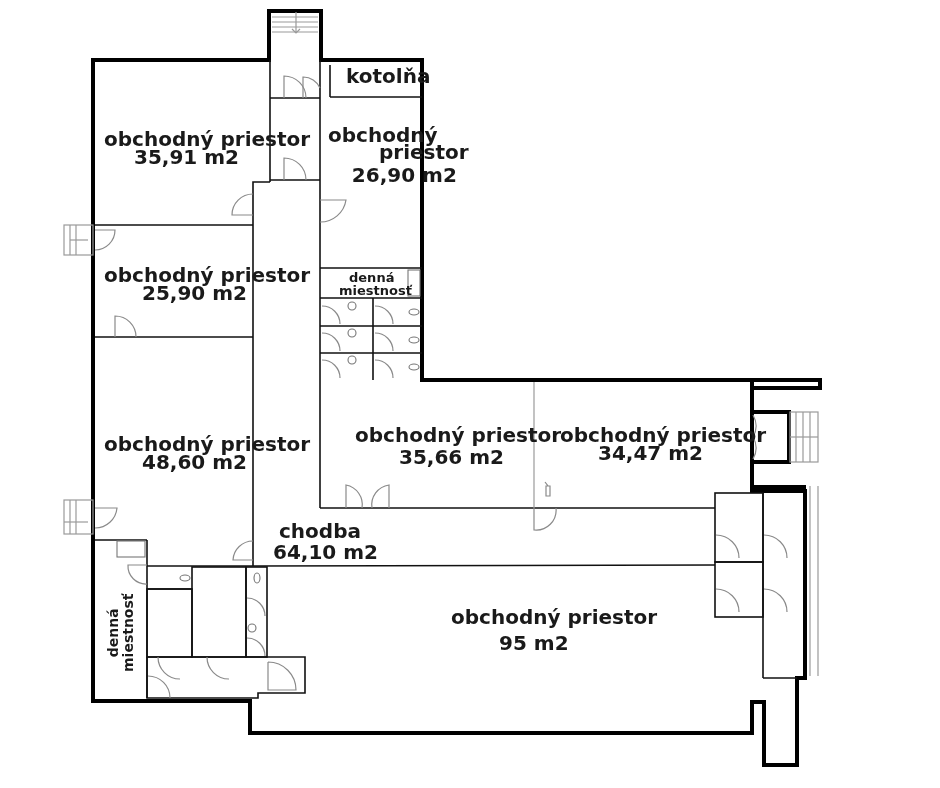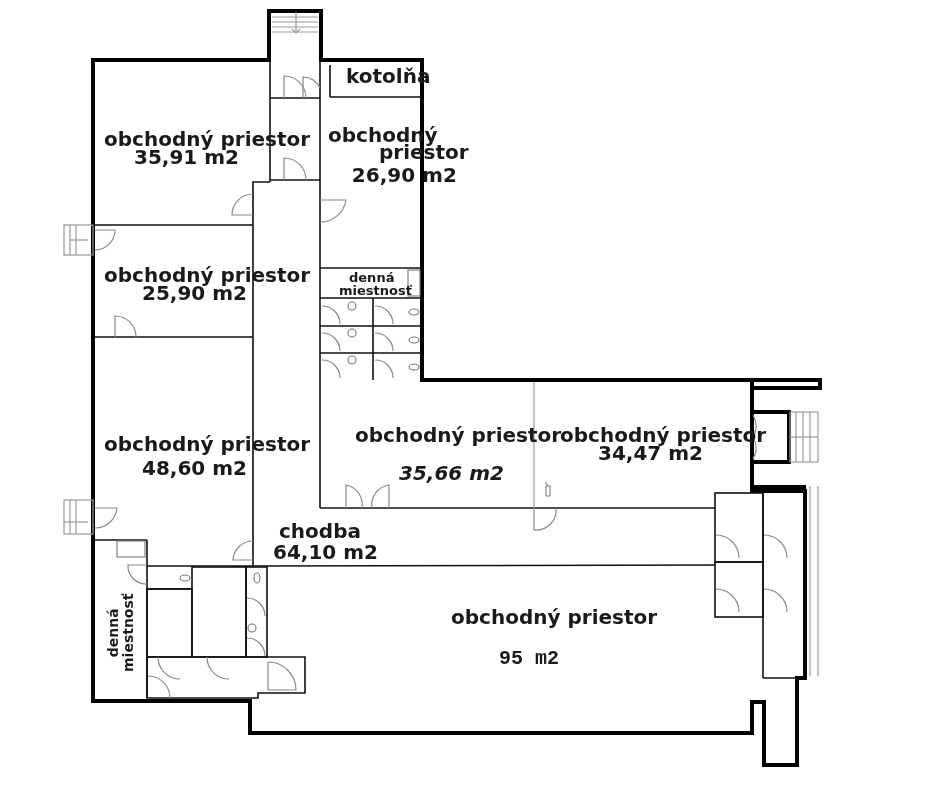--- a/index.html
+++ b/index.html
@@ -170,39 +170,39 @@
   <div>miestnosť</div>
 </div>
 
 <div class="lbl" style="left:104px; top:266px;">
   <div>obchodný priestor</div>
   <div style="padding-left:38px; ">25,90 m2</div>
 </div>
 
 <div class="lbl" style="left:104px; top:435px;">
   <div>obchodný priestor</div>
-  <div style="padding-left:38px; margin-top:6px;">48,60 m2</div>
+  <div style="padding-left:38px; margin-top:0;">48,60 m2</div>
 </div>
 
 <div class="lbl" style="left:355px; top:426px;">
   <div>obchodný priestor</div>
-  <div style="padding-left:44px; margin-top:20px;font-style:italic;">35,66 m2</div>
+  <div style="padding-left:44px; margin-top:4px;">35,66 m2</div>
 </div>
 
 <div class="lbl" style="left:560px; top:426px;">
   <div>obchodný priestor</div>
   <div style="padding-left:38px;">34,47 m2</div>
 </div>
 
 <div class="lbl" style="left:273px; top:521px; line-height:21px;">
   <div style="padding-left:6px;">chodba</div>
   <div>64,10 m2</div>
 </div>
 
 <div class="lbl" style="left:451px; top:608px;">
   <div>obchodný priestor</div>
-  <div style="padding-left:48px; margin-top:24px;font-family:Liberation Mono, monospace;">95 m2</div>
+  <div style="padding-left:48px; margin-top:8px;">95 m2</div>
 </div>
 
 <div class="lbl vert" style="left:106px; top:672px;">
   <div>denná</div>
   <div>miestnosť</div>
 </div>
 
 </body></html>

